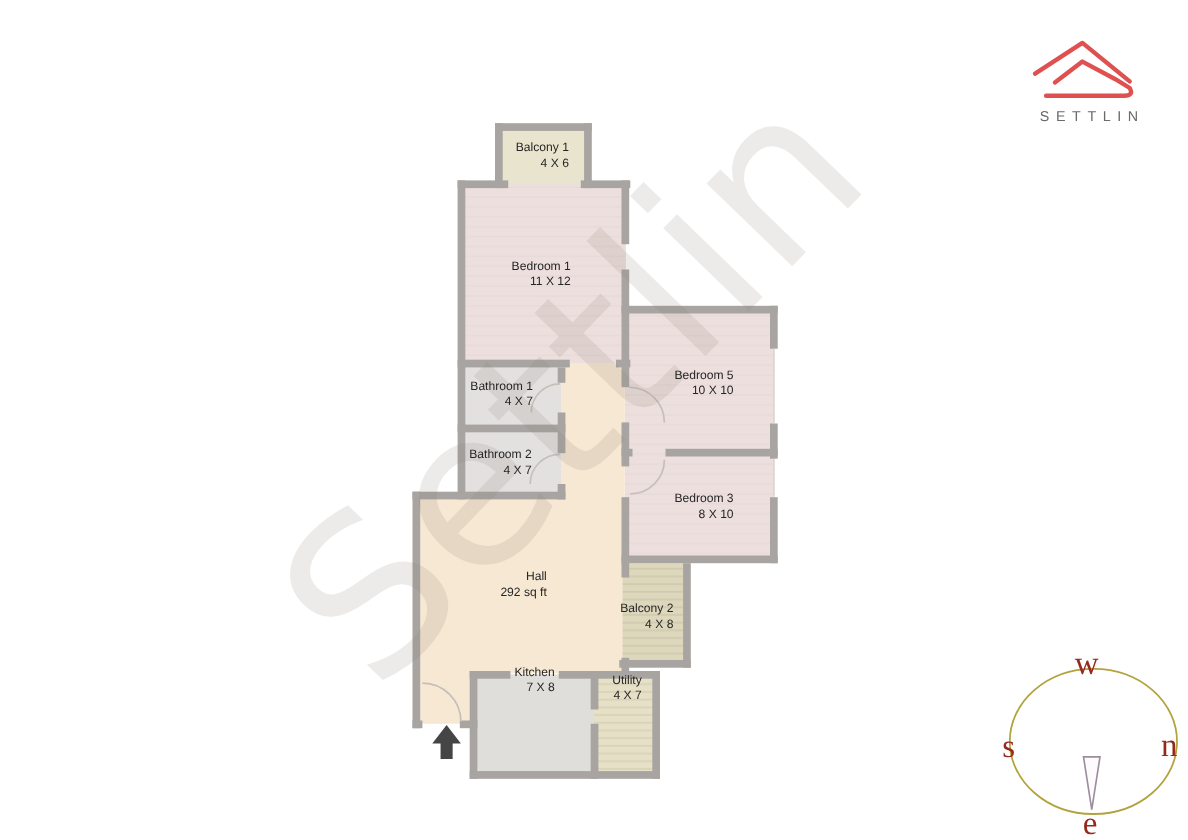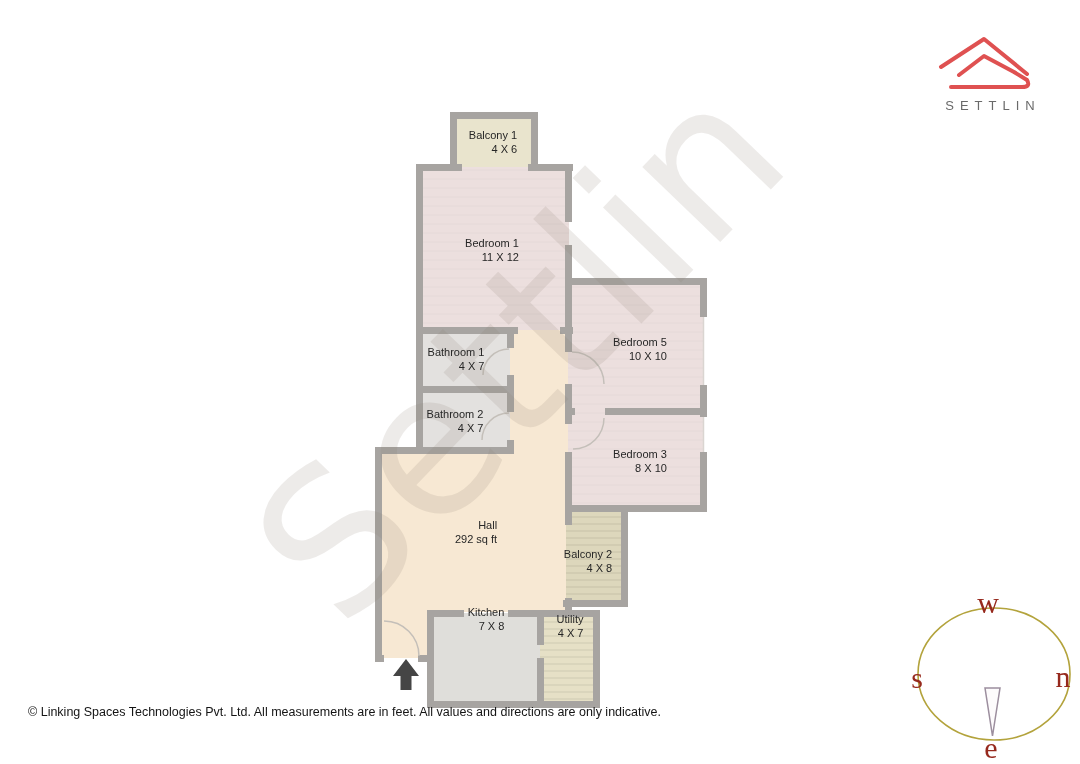--- a/index.html
+++ b/index.html
@@ -195,15 +195,14 @@
   <div class="room-label" style="left:570px;top:626px">
     <div>Utility</div>
     <div>4 X 7</div>
   </div>
 
   <div class="brand">
     <div style="height:68px"></div>
     <div class="brand-text">SETTLIN</div>
   </div>
 
-  <div class="footer">© Linking Spaces Technologies Pvt. Ltd. All measurements are in feet. All values and directions are only indicative.</div>
 
 </div>
 
 </body></html>

